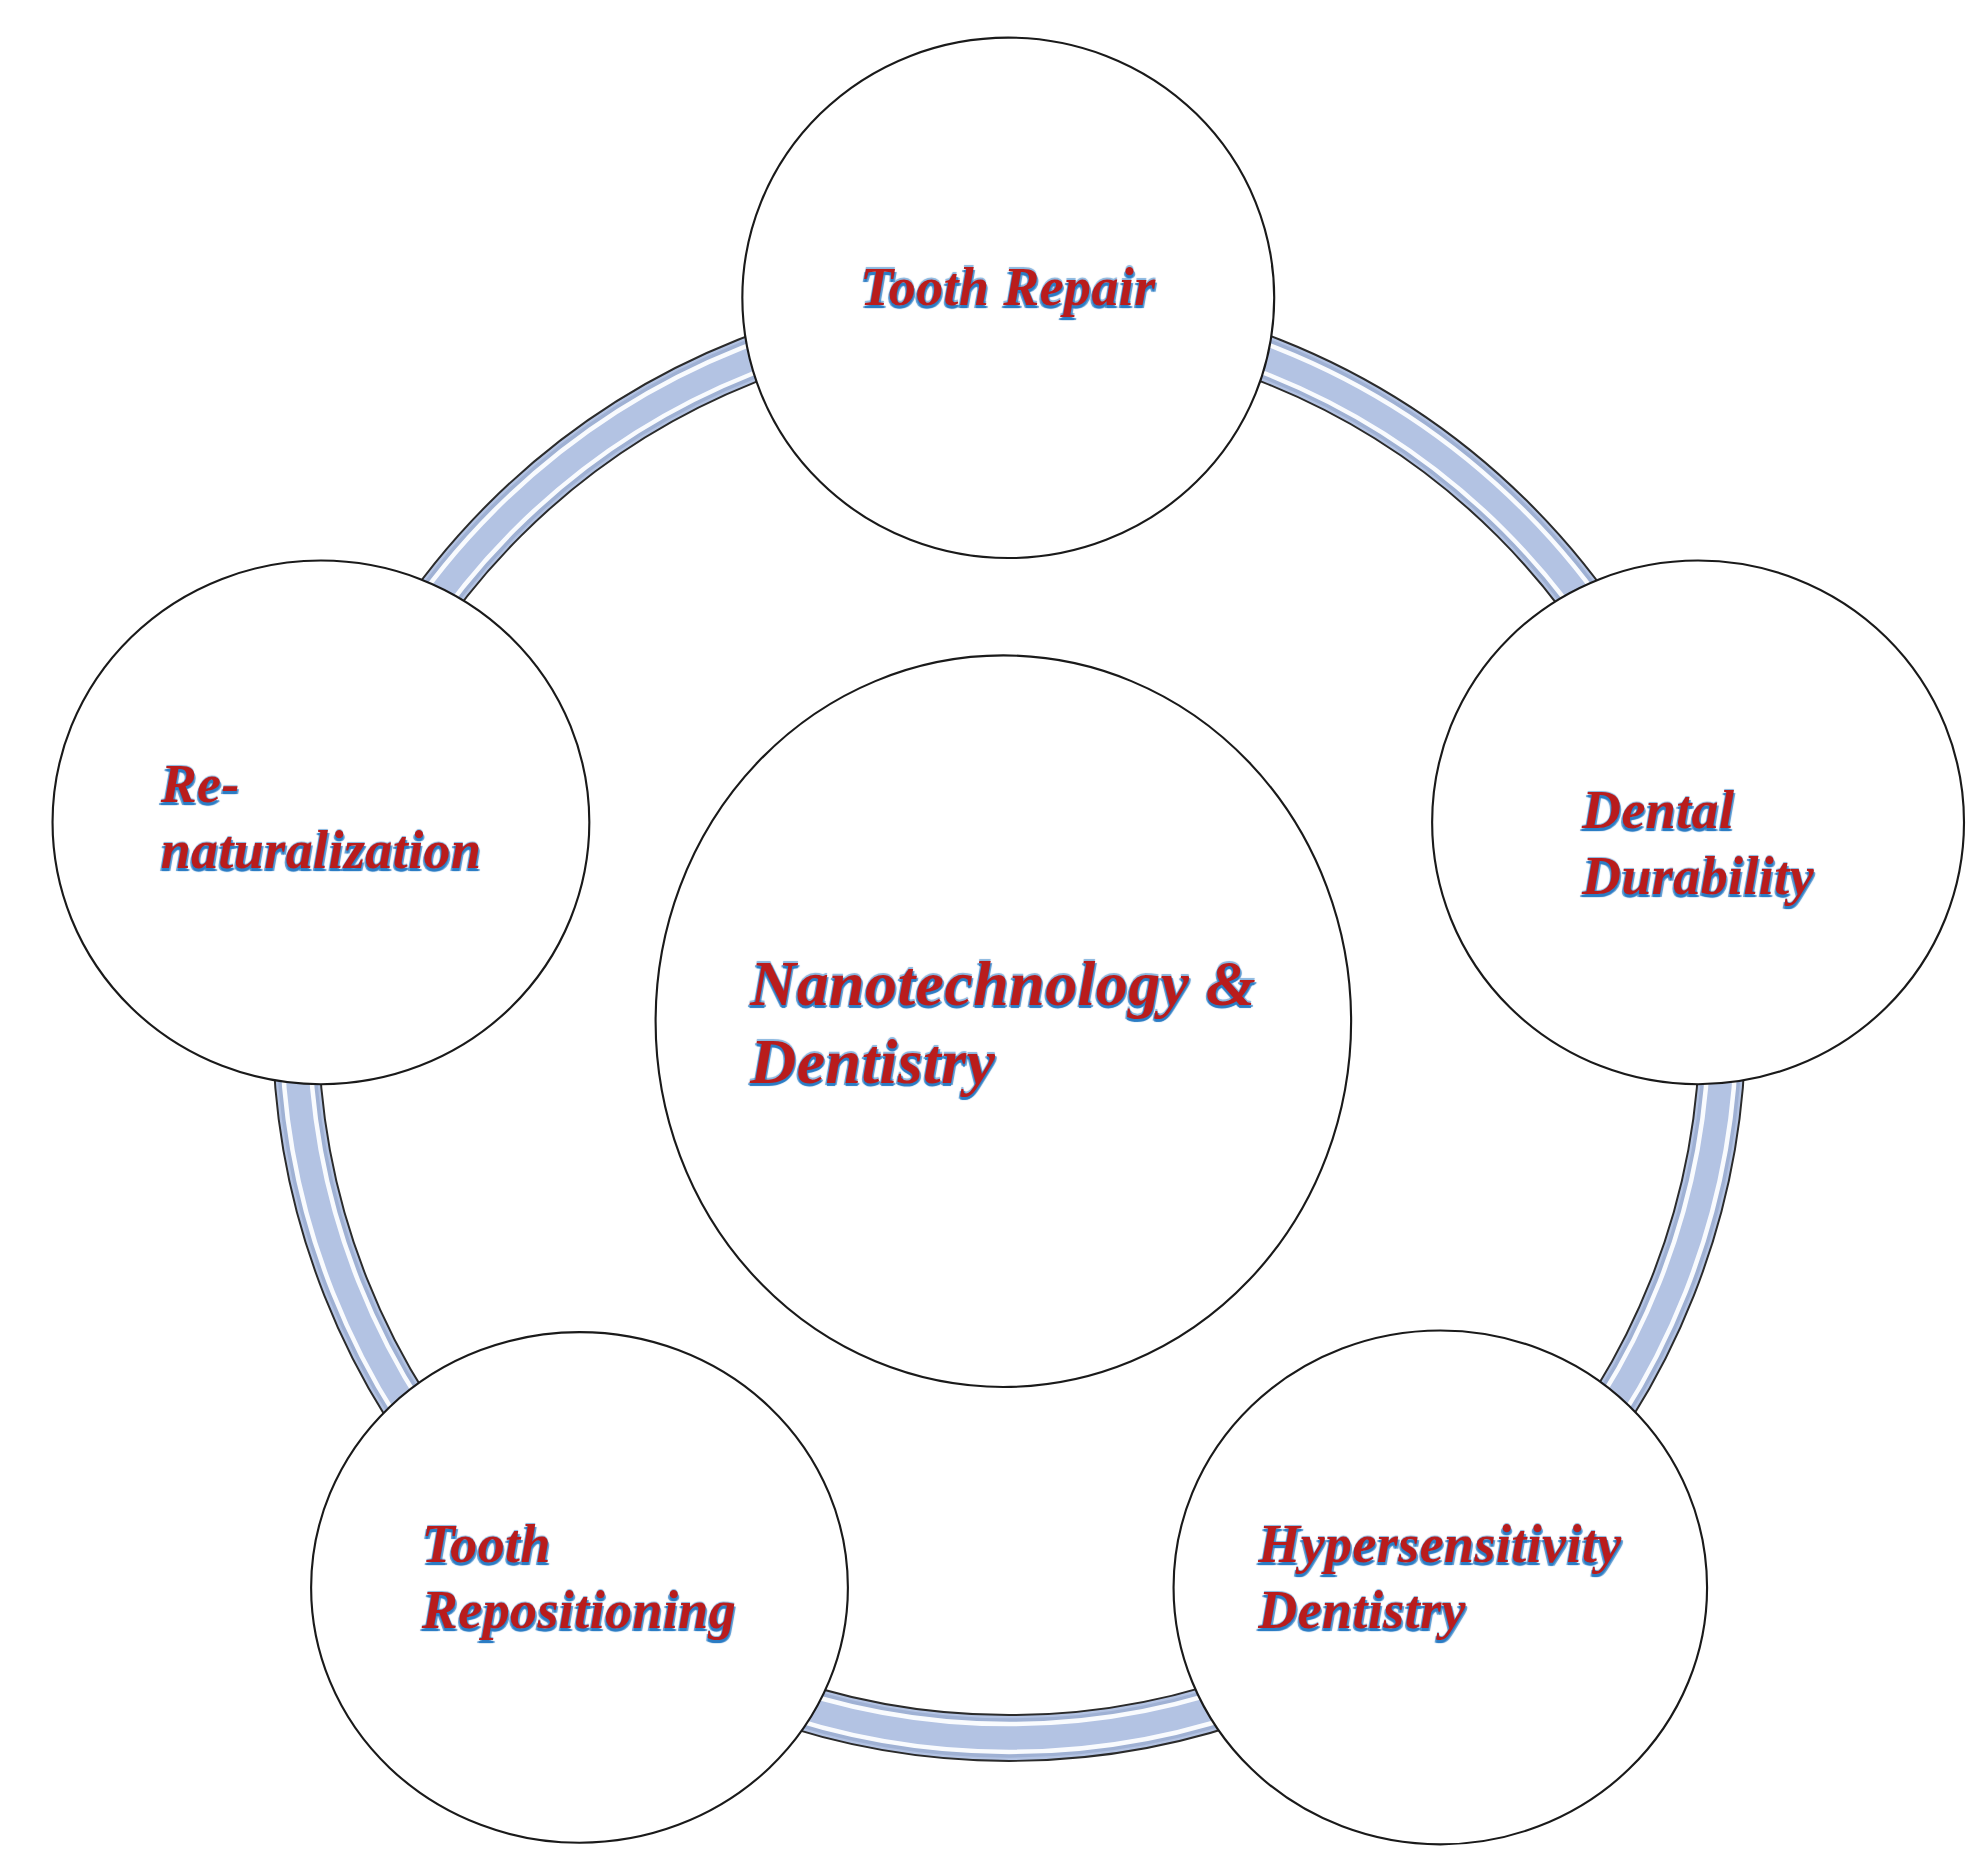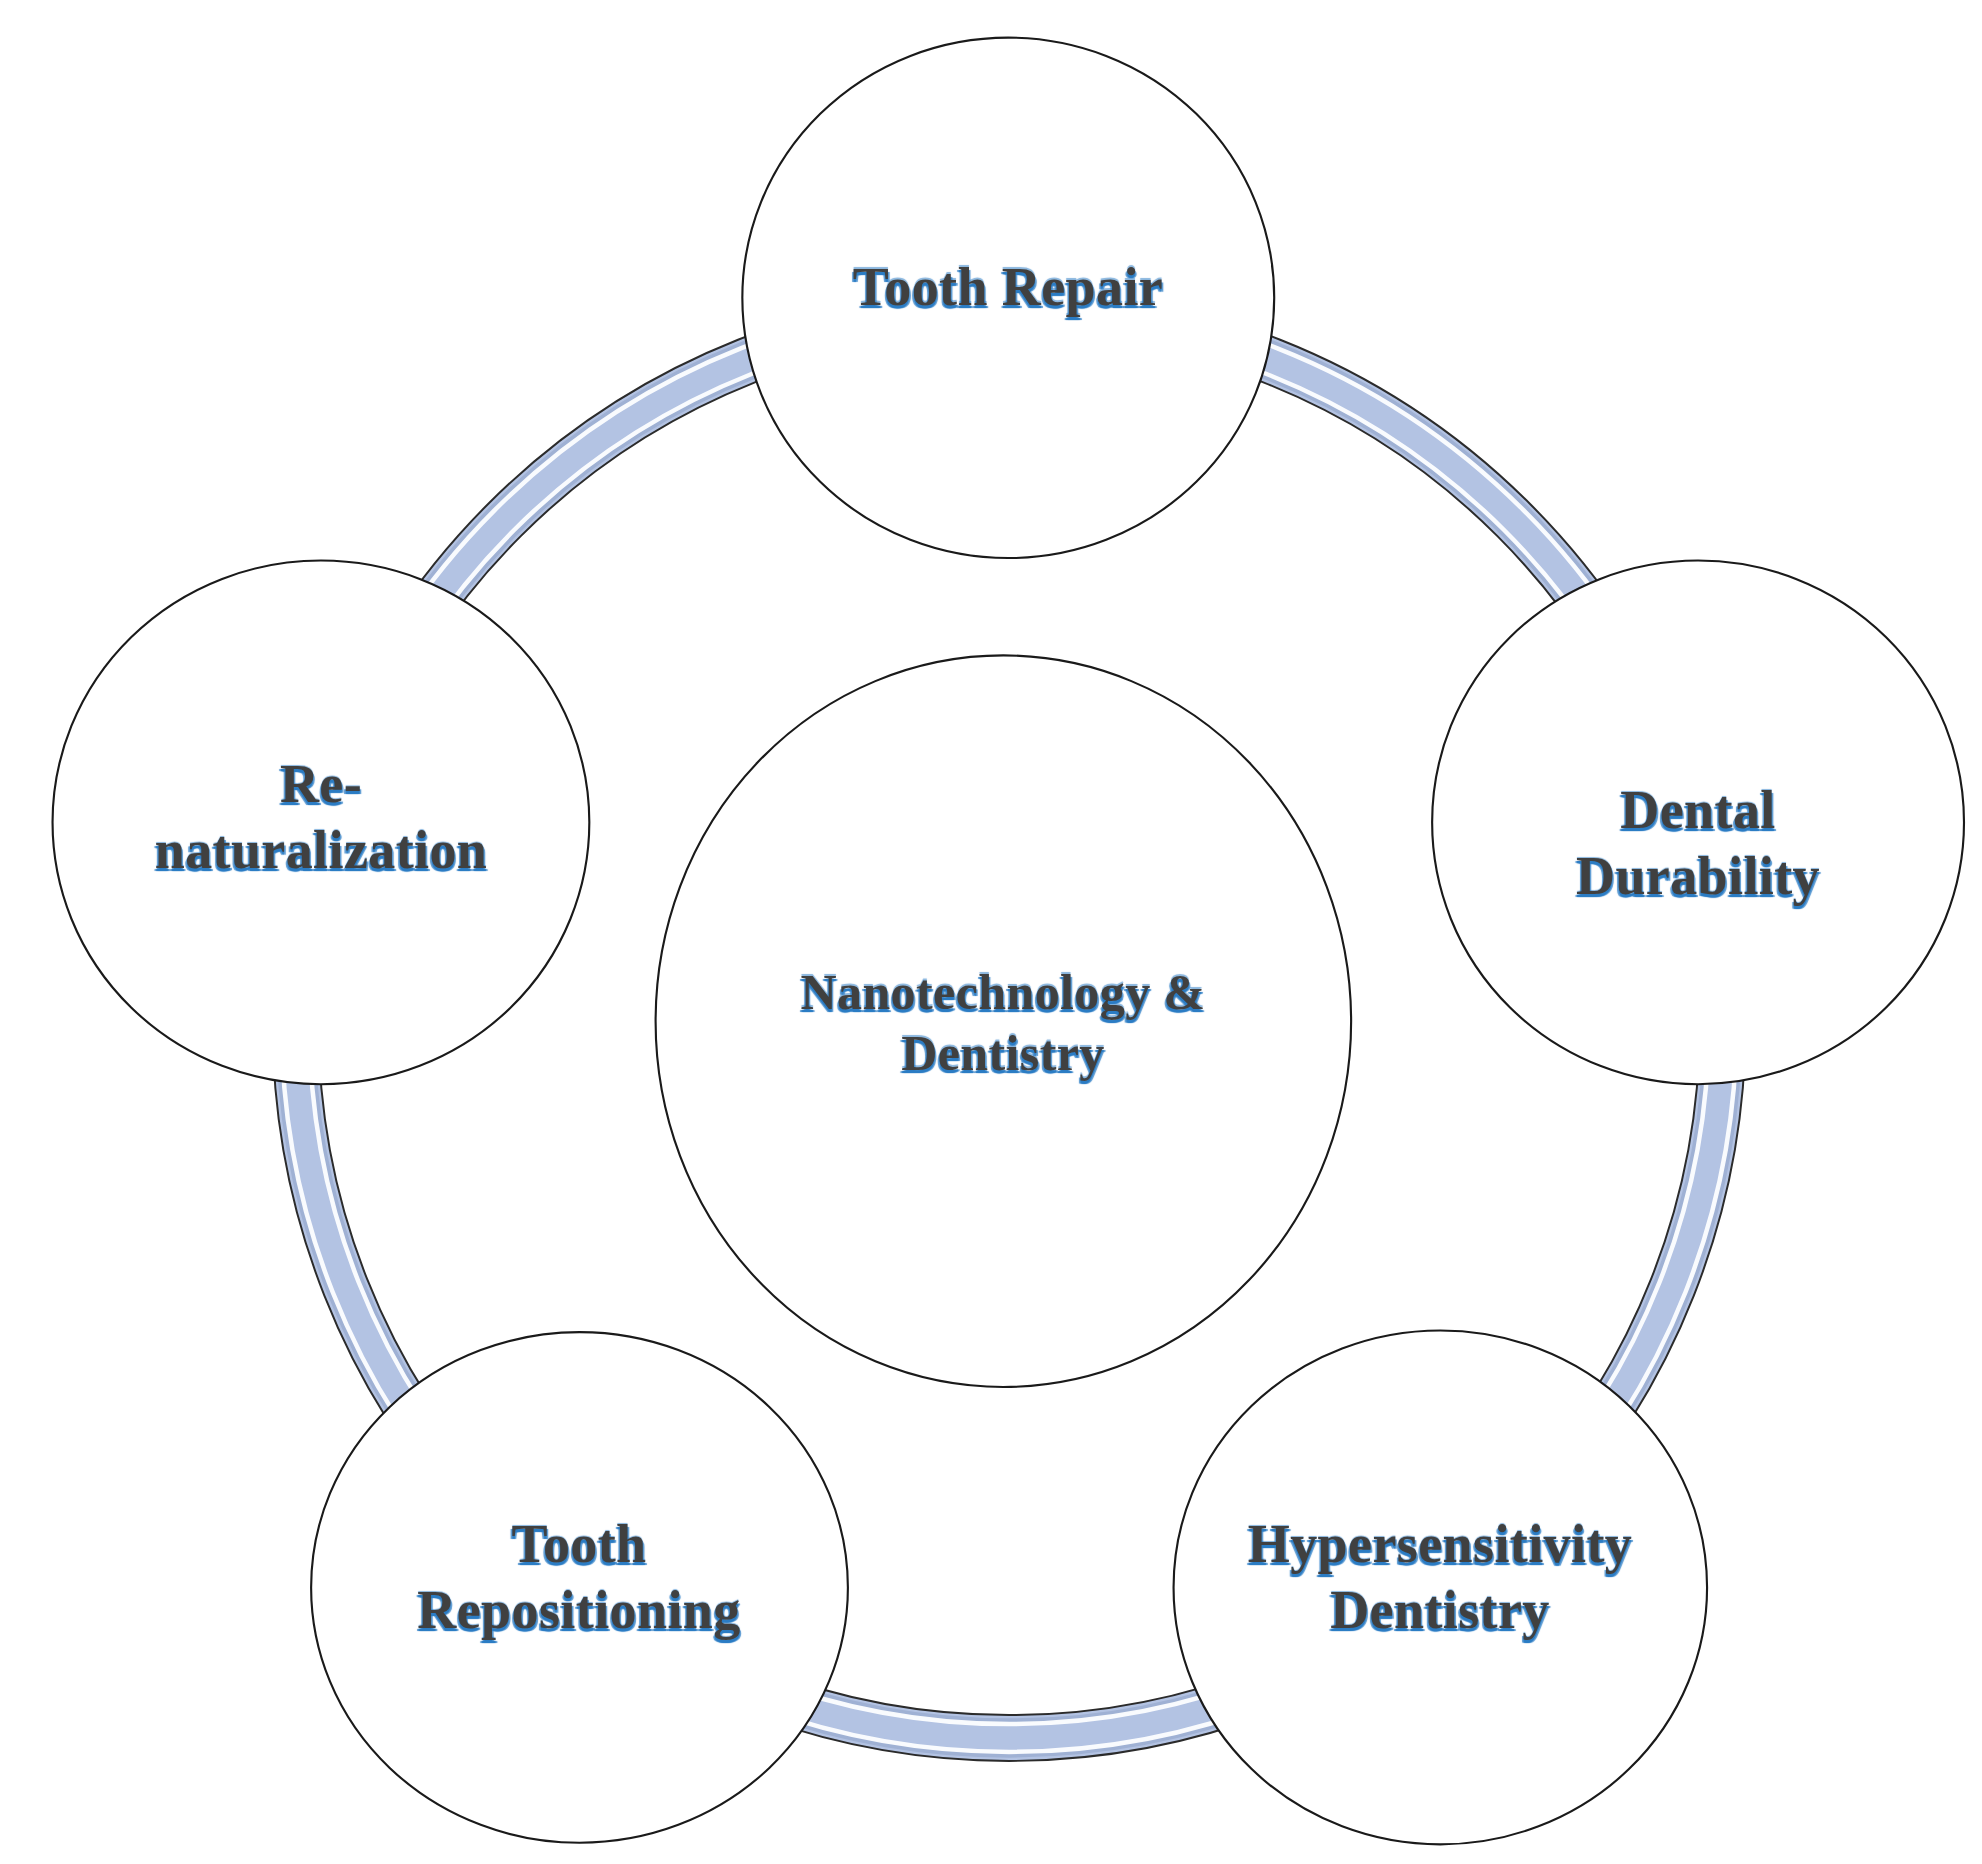--- a/index.html
+++ b/index.html
@@ -18,33 +18,33 @@
     position: absolute;
     inset: 0;
     width: 100%;
     height: 100%;
   }
   .node-label {
     position: absolute;
     transform: translate(-50%, -50%);
     font-family: "Liberation Serif", "DejaVu Serif", serif;
     font-weight: 700;
-    color: #404040;
-    text-align: center;
+    color: #b91c1c;
     white-space: pre-line;
     line-height: 1.22;
     letter-spacing: 0.4px;
     text-shadow:
       0 3.3px 0.8px #2b7cc4,
       1.6px 2.5px 0.8px rgba(43, 124, 196, 0.75),
       -1.6px 2.5px 0.8px rgba(43, 124, 196, 0.75),
       0 -1.6px 0.8px rgba(110, 165, 215, 0.8);
+    font-style: italic;
   }
   .satellite-label { font-size: 54px; }
-  .center-label   { font-size: 50px; }
+  .center-label   { font-size: 64px; }
 </style>
 </head>
 <body>
 
 <div class="stage">
 
   <svg viewBox="0 0 2423 2278">
 
     <g>
       <circle cx="1233" cy="1252" r="872" fill="none" stroke="#b3c3e3" stroke-width="56"></circle>

